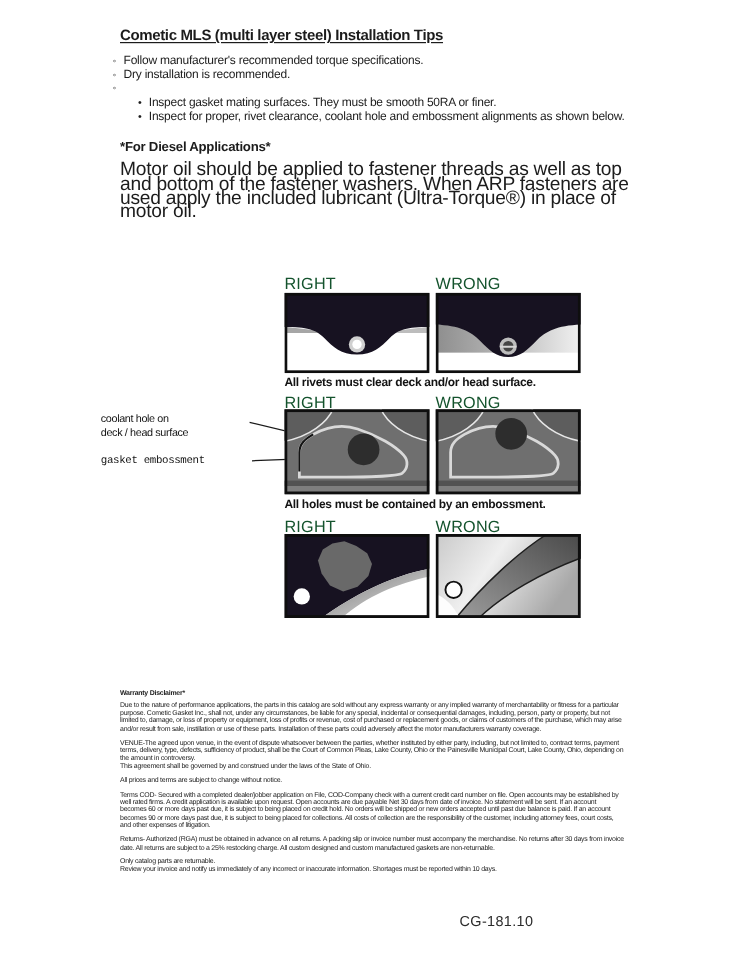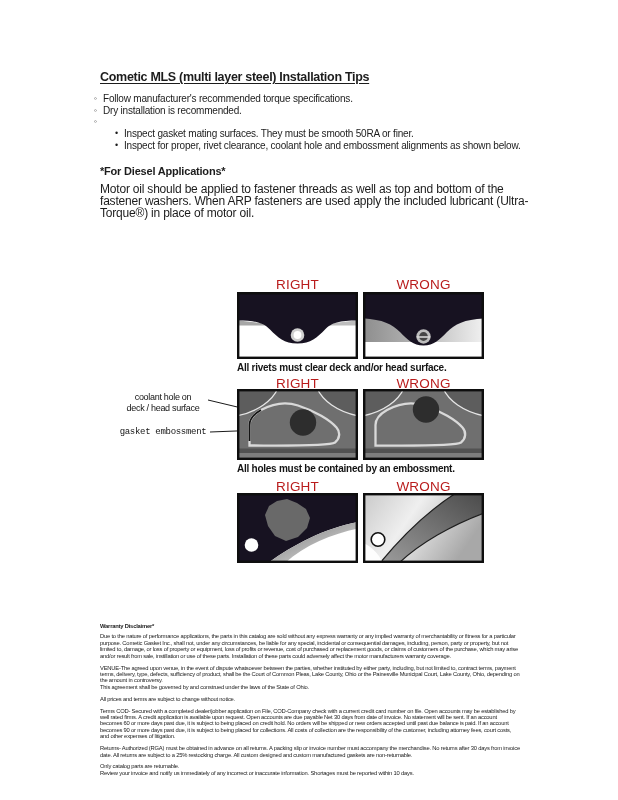--- a/index.html
+++ b/index.html
@@ -16,42 +16,42 @@
     font-size:12.5px;font-weight:bold;letter-spacing:-0.3px;
     text-decoration:underline;text-underline-offset:2px;
   }
   .tips{top:45px;left:94px;width:440px;font-size:10px;letter-spacing:-0.2px;line-height:11.7px;}
   .tip-row{display:flex;}
   .tip-row .b{width:9px;flex:0 0 9px;font-size:8px;line-height:11.7px;}
   .tip-row.sub{padding-left:21px;}
   .tip-row.sub .b{font-size:9px;}
   
   .diesel-h{top:117px;left:100px;font-size:11px;font-weight:bold;letter-spacing:-0.2px;}
-  .para{font-size:12px;letter-spacing:-0.2px;line-height:11.8px;width:436px;left:100px;}
+  .para{font-size:16px;letter-spacing:-0.2px;line-height:11.8px;width:436px;left:100px;}
   .p1{top:136px;}
   .p2{top:177px;}
   .p3{top:235px;}
   
-  .dlabel{width:121px;text-align:center;font-size:13.5px;letter-spacing:0.2px;color:#b91c1c;}
+  .dlabel{width:121px;text-align:left;font-size:13.5px;letter-spacing:0.2px;color:#14532d;}
   .figbox{width:121px;}
   .figbox svg{display:block;width:121px;}
   .dcaption{font-weight:bold;font-size:10px;letter-spacing:-0.25px;line-height:12.2px;color:#141414;}
-  .callout{font-size:9px;letter-spacing:-0.3px;line-height:10.5px;text-align:center;width:110px;left:108px;color:#141414;}
+  .callout{font-size:9px;letter-spacing:-0.3px;line-height:10.5px;text-align:left;width:110px;left:84px;color:#141414;}
   
   .disclaimer{top:575px;left:100px;width:420px;font-size:5.8px;letter-spacing:-0.2px;line-height:6.4px;color:#222;}
   .disclaimer .dh{font-weight:bold;margin-bottom:4px;}
   .disclaimer p{margin:0 0 5.5px 0;}
   .disclaimer .tight{margin:0;}
   
   .footer-code{top:761px;left:383px;font-size:12px;letter-spacing:0.3px;color:#2a2a2a;}
 </style>
 </head>
 <body>
 
-<div class="abs" style="inset:0;margin-top:48px;">
+<div class="abs" style="inset:0;">
 
   <div class="abs doc-title">Cometic MLS (multi layer steel) Installation Tips</div>
 
   <div class="abs tips">
     <div class="tip-row">
       <span class="b">◦</span>
       <span>Follow manufacturer's recommended torque specifications.</span>
     </div>
     <div class="tip-row">
       <span class="b">◦</span>

